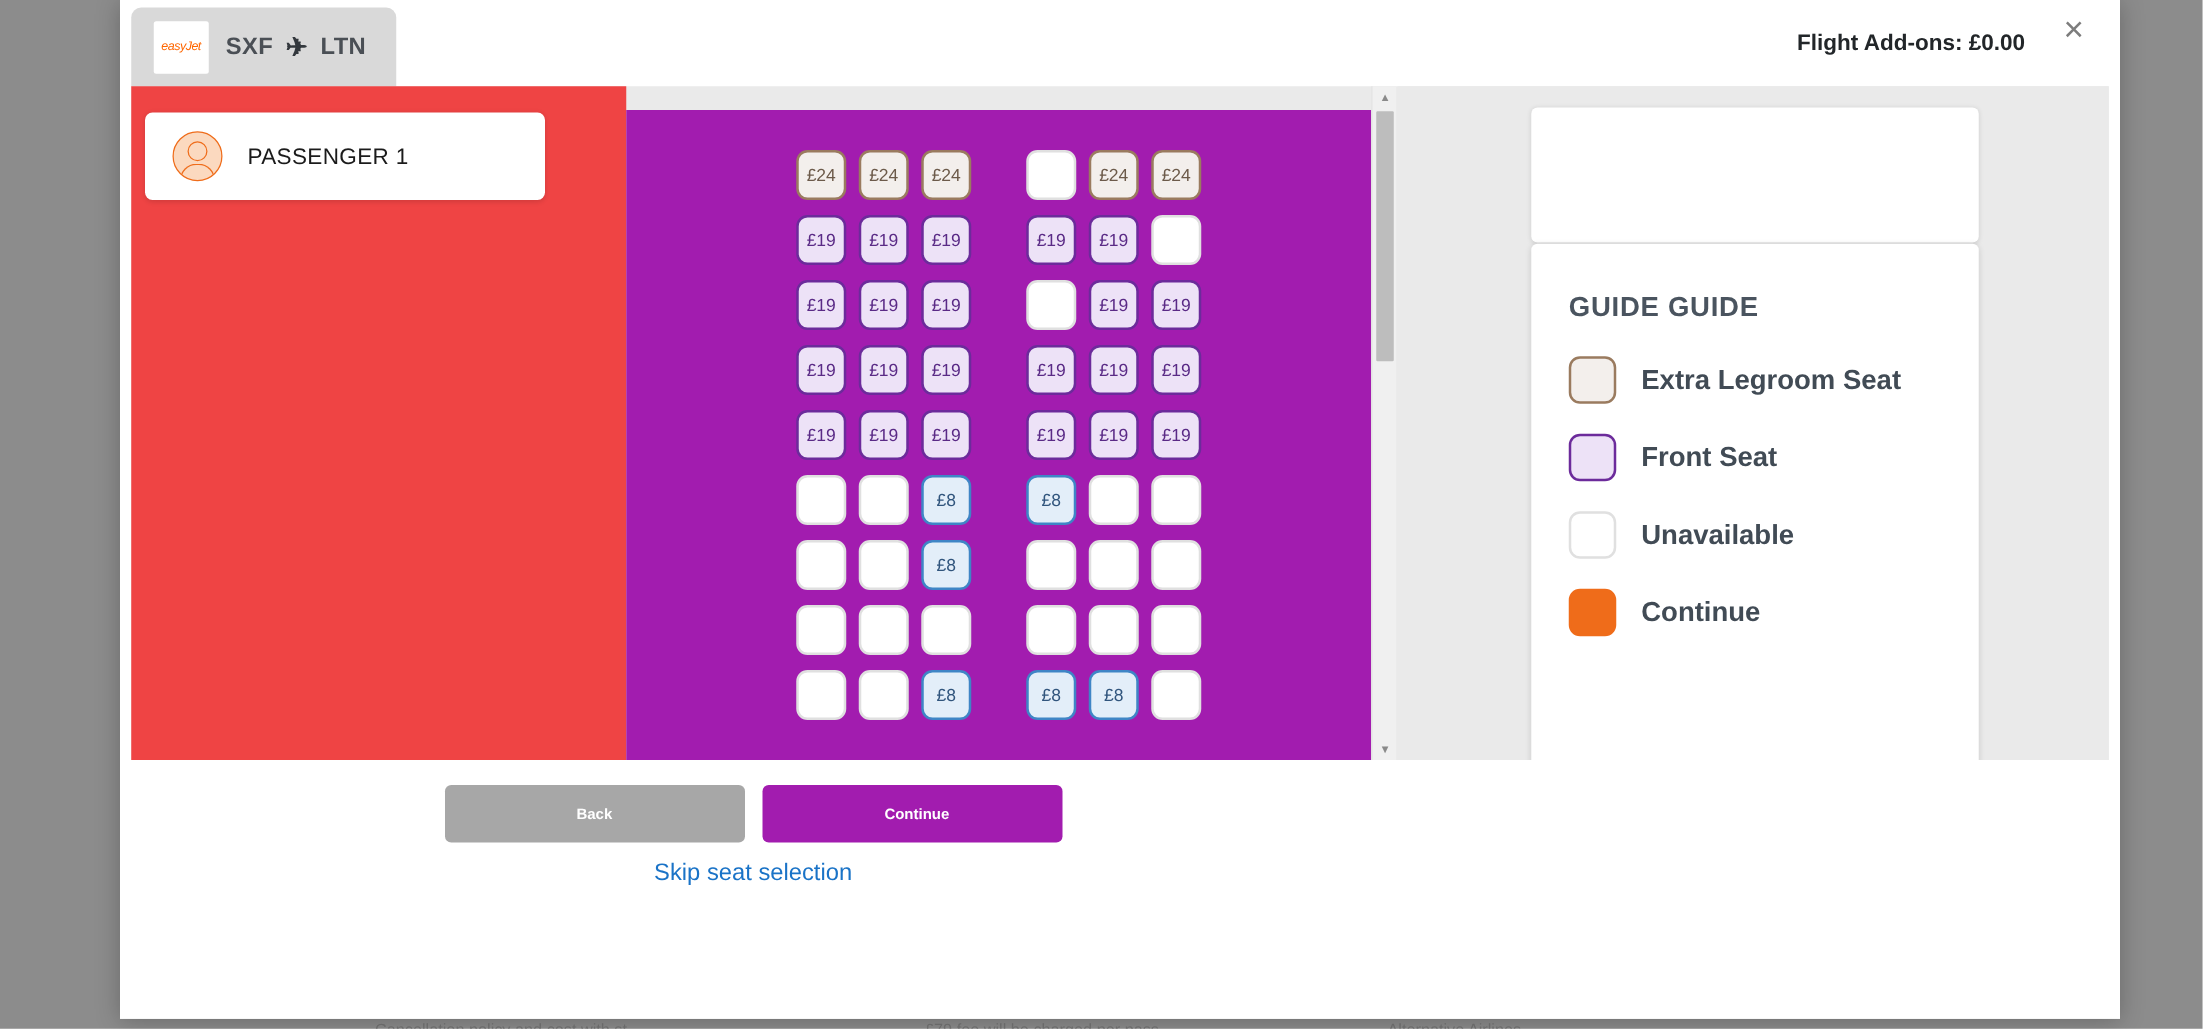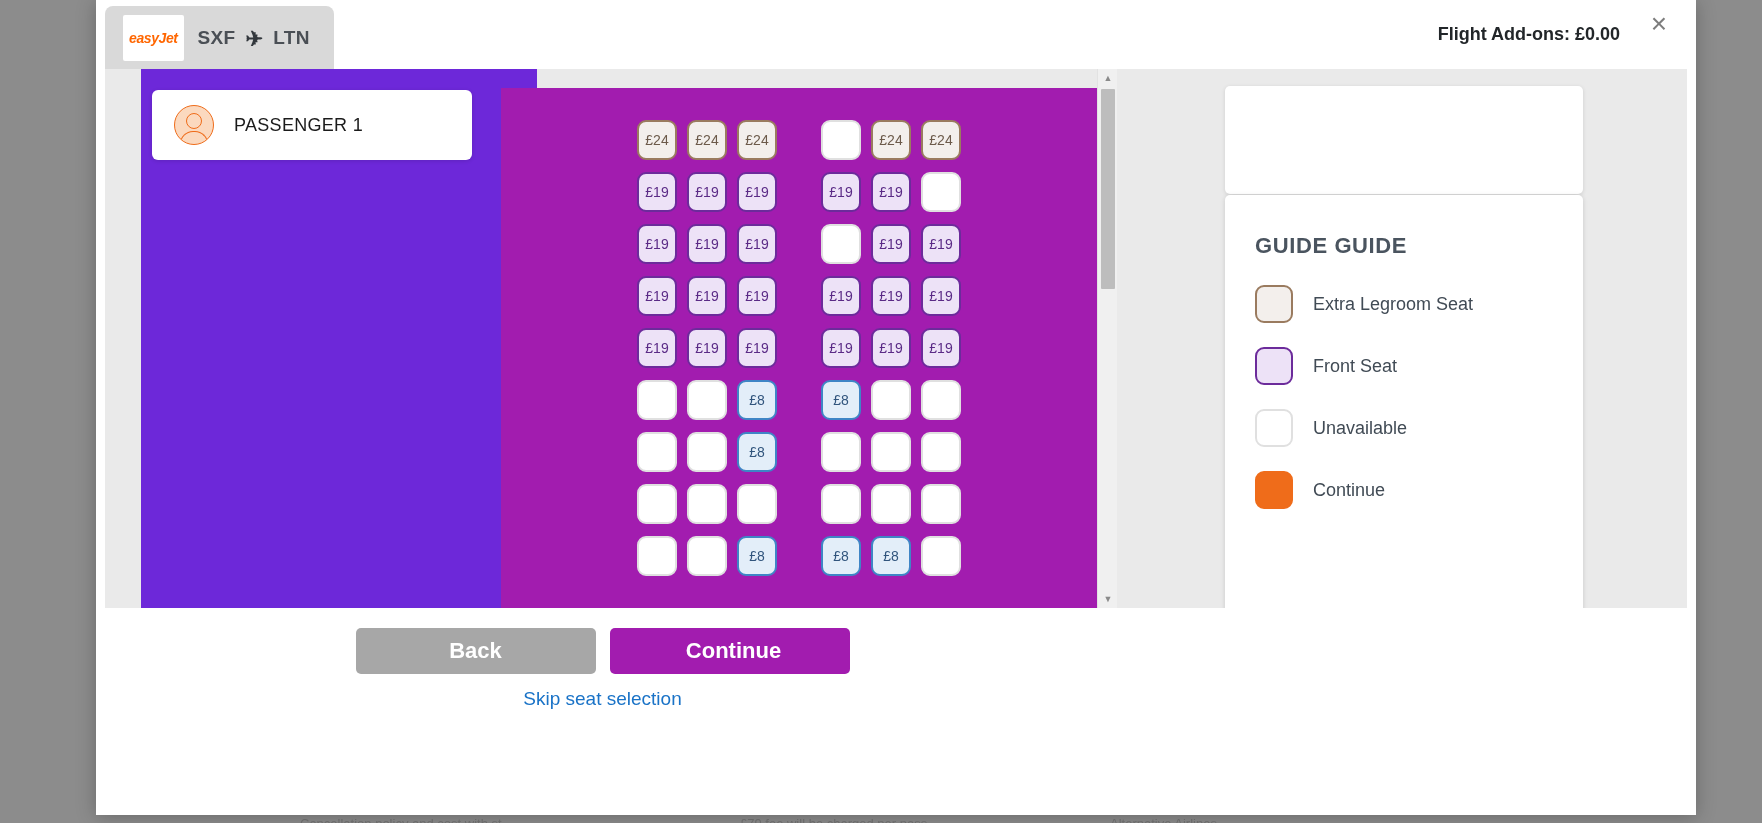--- a/index.html
+++ b/index.html
@@ -53,22 +53,22 @@
     background: #d9d9d9;
     border-radius: 8px 8px 0 0;
     display: flex; align-items: center;
     padding: 0 24px 0 18px;
     gap: 14px;
   }
   .ej-logo {
     background: #ffffff;
     padding: 16px 6px;
     border-radius: 2px;
-    font-size: 14px;
-    font-weight: bold;
+    font-size: 10px;
+    font-weight: normal;
     font-style: italic;
     color: #ff6600;
     letter-spacing: -0.4px;
     line-height: 1;
   }
   .route {
     display: flex; align-items: center; gap: 10px;
     font-size: 19px; font-weight: bold; color: #4a4f55;
     letter-spacing: 0.3px;
   }
@@ -91,22 +91,21 @@
     position: absolute;
     left: 9px; top: 69px;
     width: 1582px; height: 539px;
     background: #eaeaea;
   }
 
   
   .pax-pane {
     position: absolute; left: 0; top: 0;
     width: 396px; height: 100%;
-    background: #6d28d9;
-    margin-left: 36px;
+    background: #ef4444;
   }
   .pax-card {
     position: absolute; left: 11px; top: 21px;
     width: 320px; height: 70px;
     background: #ffffff;
     border-radius: 6px;
     box-shadow: 0 1px 4px rgba(0,0,0,0.13);
     display: flex; align-items: center;
     padding-left: 22px; gap: 20px;
   }
@@ -216,37 +215,37 @@
     width: 38px; height: 38px;
     border-radius: 9px;
     border: 2.2px solid #dcdcdc;
     background: #ffffff; flex: none;
   }
   .sw.extra    { border-color: #9a7b5f; background: #f3efec; }
   .sw.front    { border-color: #6c2b9b; background: #ede2f7; }
   .sw.standard { border-color: #3f85c6; background: #e3eef9; }
   .sw.unavail  { border-color: #e0e0e0; background: #ffffff; }
   .sw.selected { border-color: #ef6c1a; background: #ef6c1a; }
-  .guide-label { font-size: 18px; color: #414b55; }
+  .guide-label { font-size: 22px; color: #414b55; font-weight: bold; }
 
   
   .modal-footer {
     position: absolute; left: 0; top: 608px;
     width: 100%; height: 207px;
     background: #ffffff;
   }
   .btn-row {
     position: absolute; left: 0; top: 20px;
     width: 1013px;
     display: flex; justify-content: center; gap: 14px;
   }
   .btn {
     width: 240px; height: 46px;
     border: none; border-radius: 5px;
-    font-size: 22px; font-weight: bold;
+    font-size: 12px; font-weight: bold;
     cursor: pointer;
     display: flex; align-items: center; justify-content: center;
   }
   .btn.back { background: #a7a7a7; color: #ffffff; }
   .btn.continue { background: #a21caf; color: #ffffff; padding-left: 14px; }
   .skip-link {
     position: absolute; left: 0; top: 80px;
     width: 1013px;
     text-align: center;
     font-size: 19px; color: #1a73c7;

